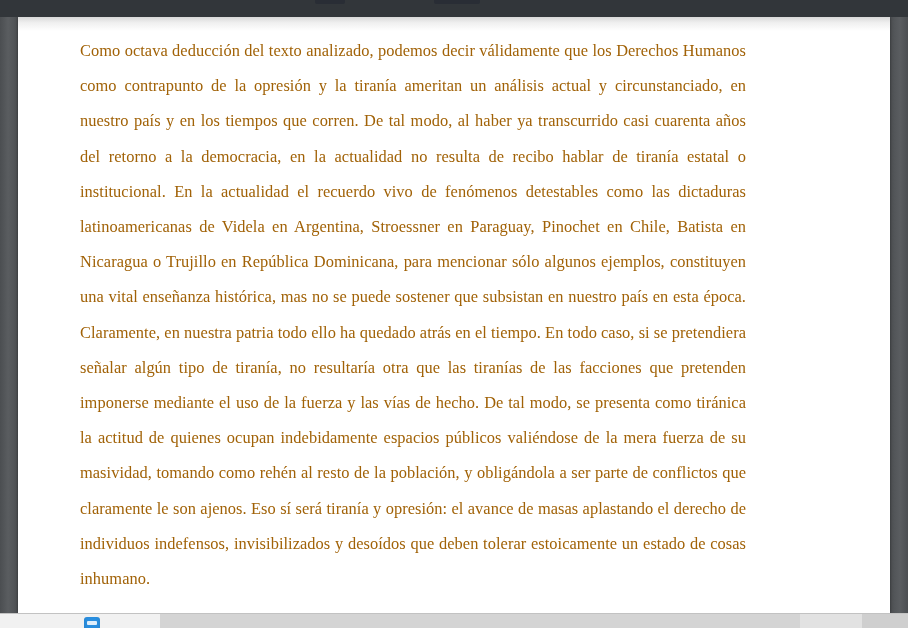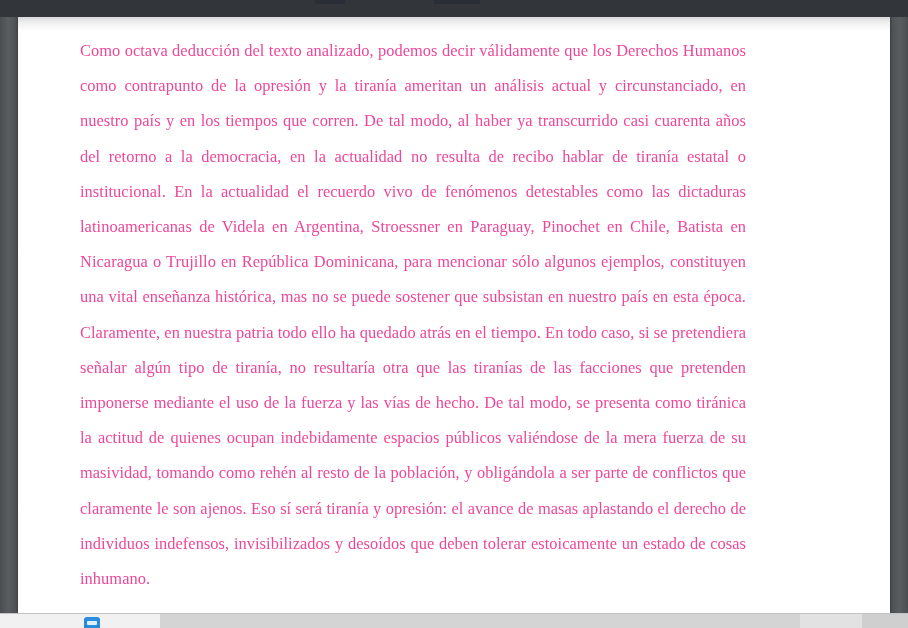--- a/index.html
+++ b/index.html
@@ -101,21 +101,21 @@
     left: 62px;
     top: 16px;
     width: 666px;
   }
 
   .doc-paragraph {
     margin: 0;
     font-family: "Liberation Serif", "DejaVu Serif", serif;
     font-size: 16.4px;
     line-height: 35.2px;
-    color: #ec4899;
+    color: #a16207;
     text-align: justify;
     text-justify: inter-word;
     hyphens: none;
     letter-spacing: 0.05px;
   }
 
   
   .taskbar {
     position: absolute;
     left: 0;

